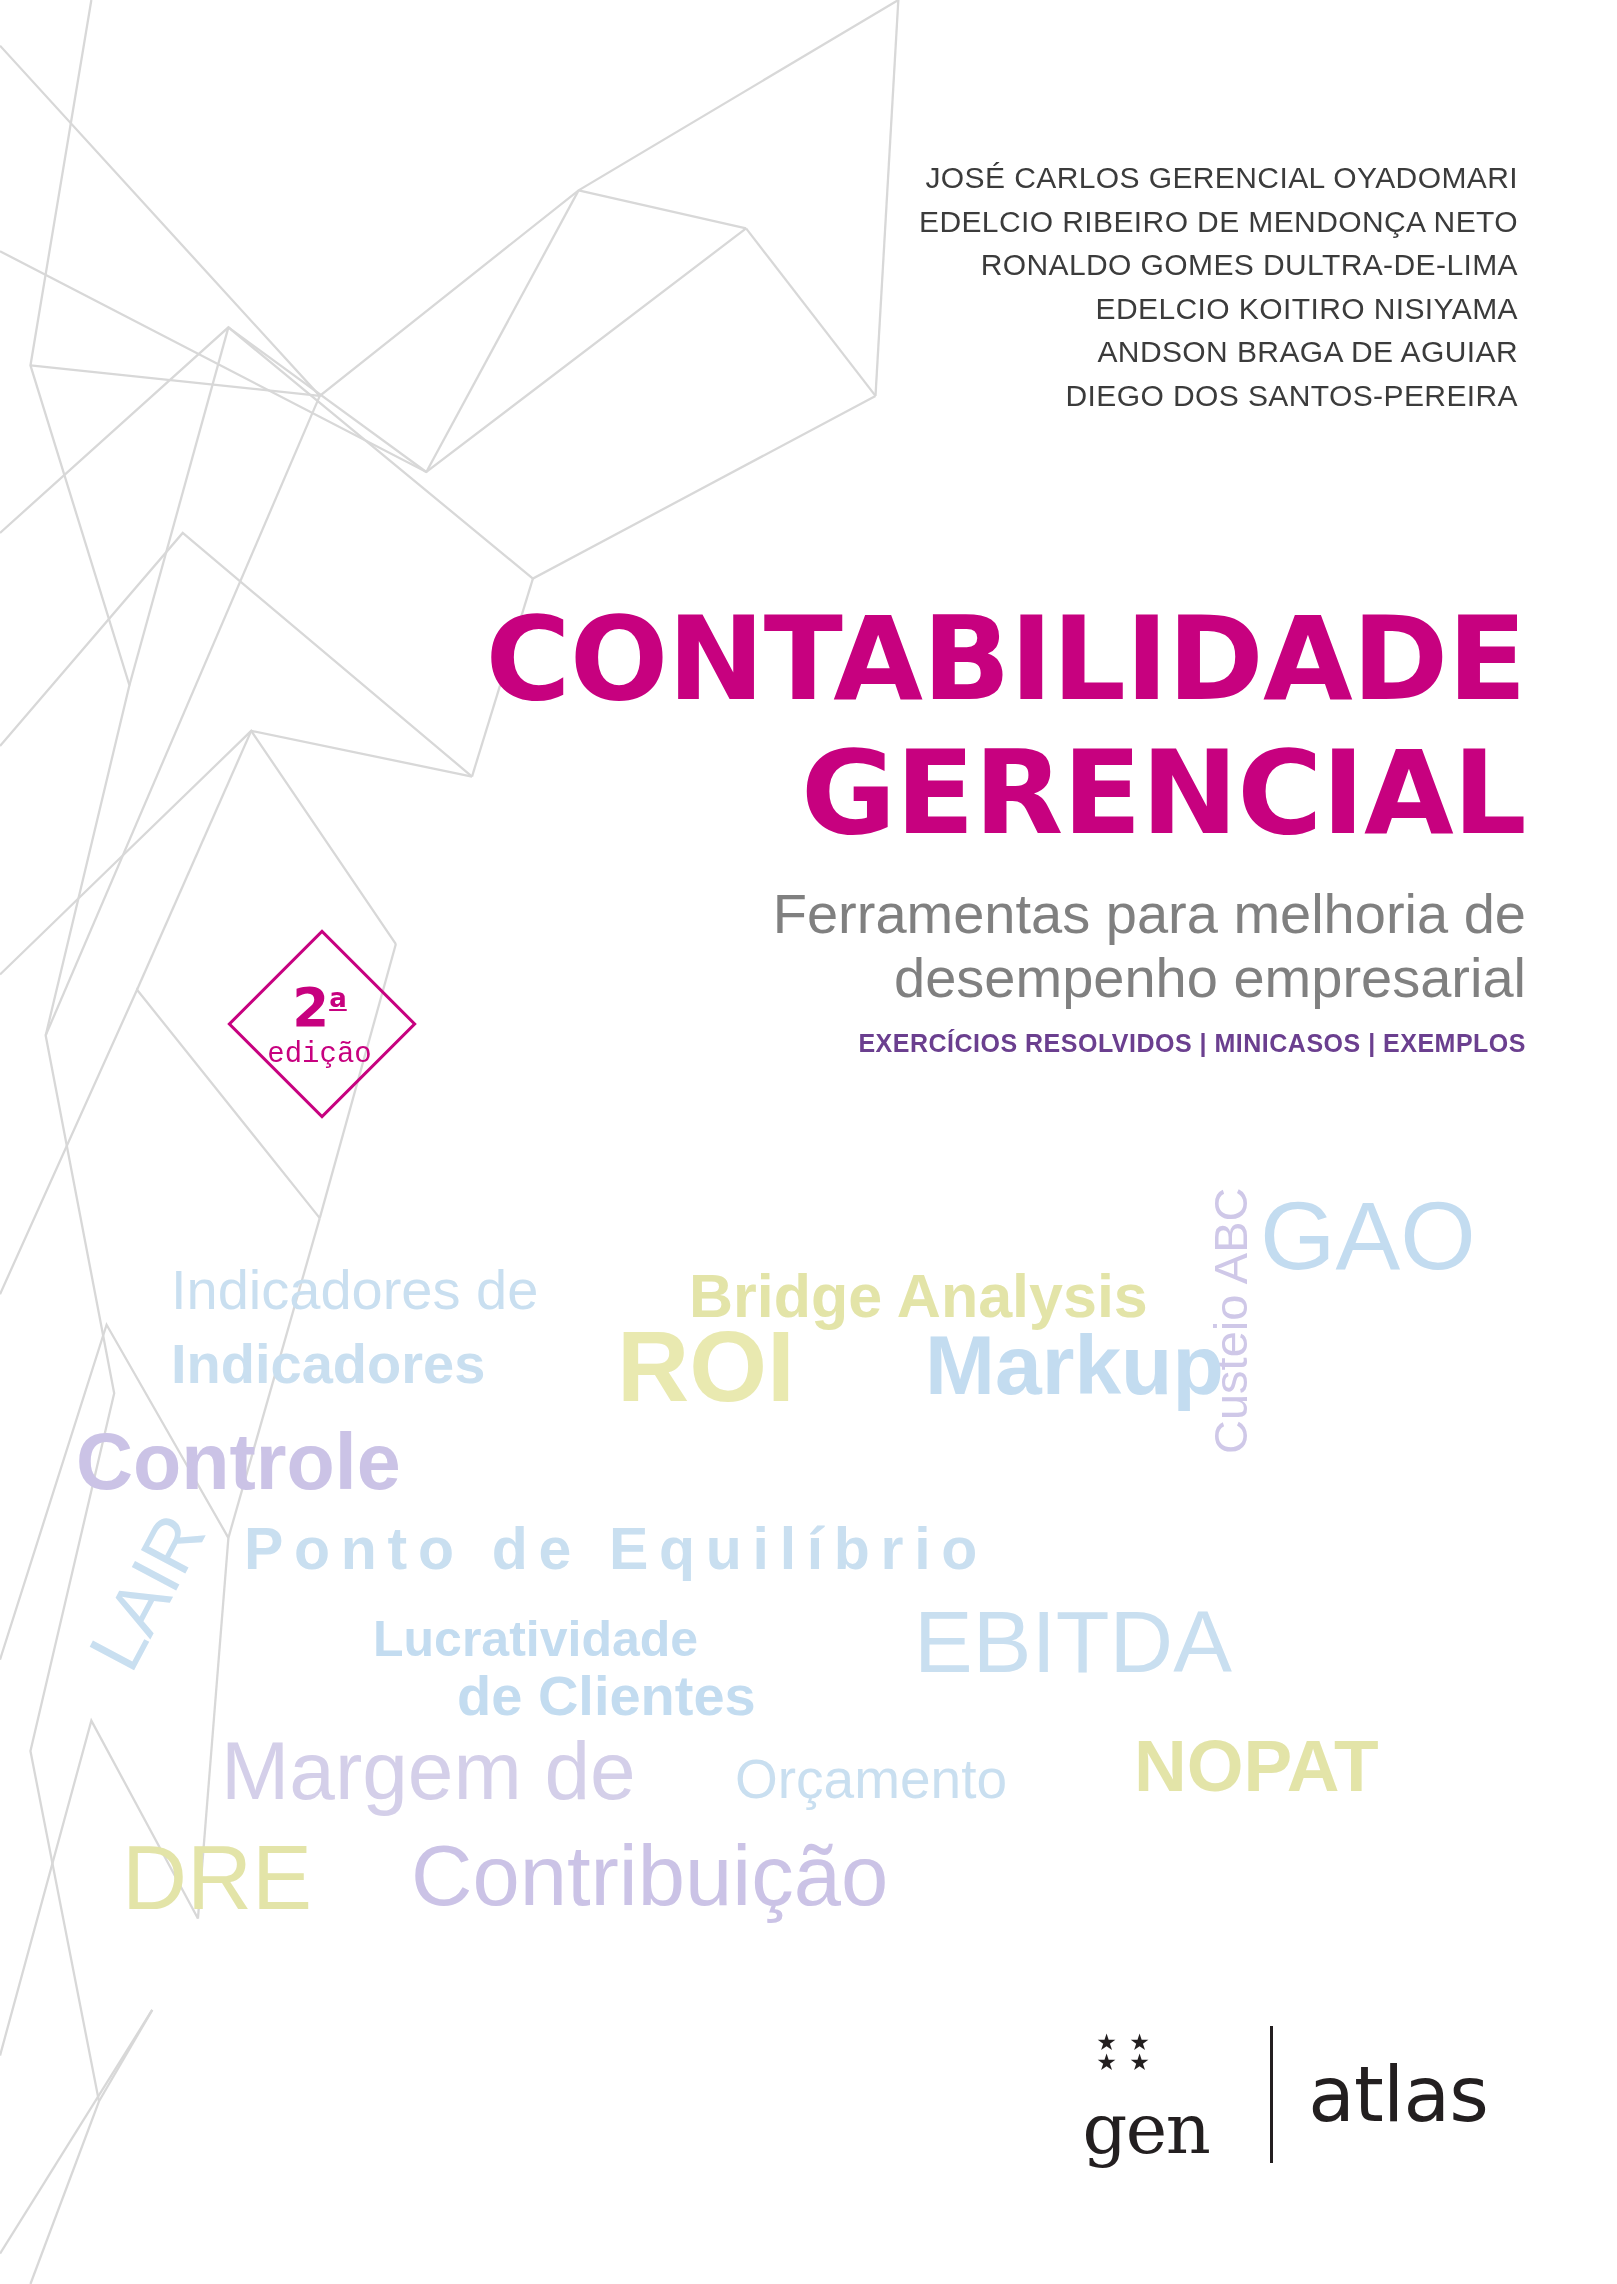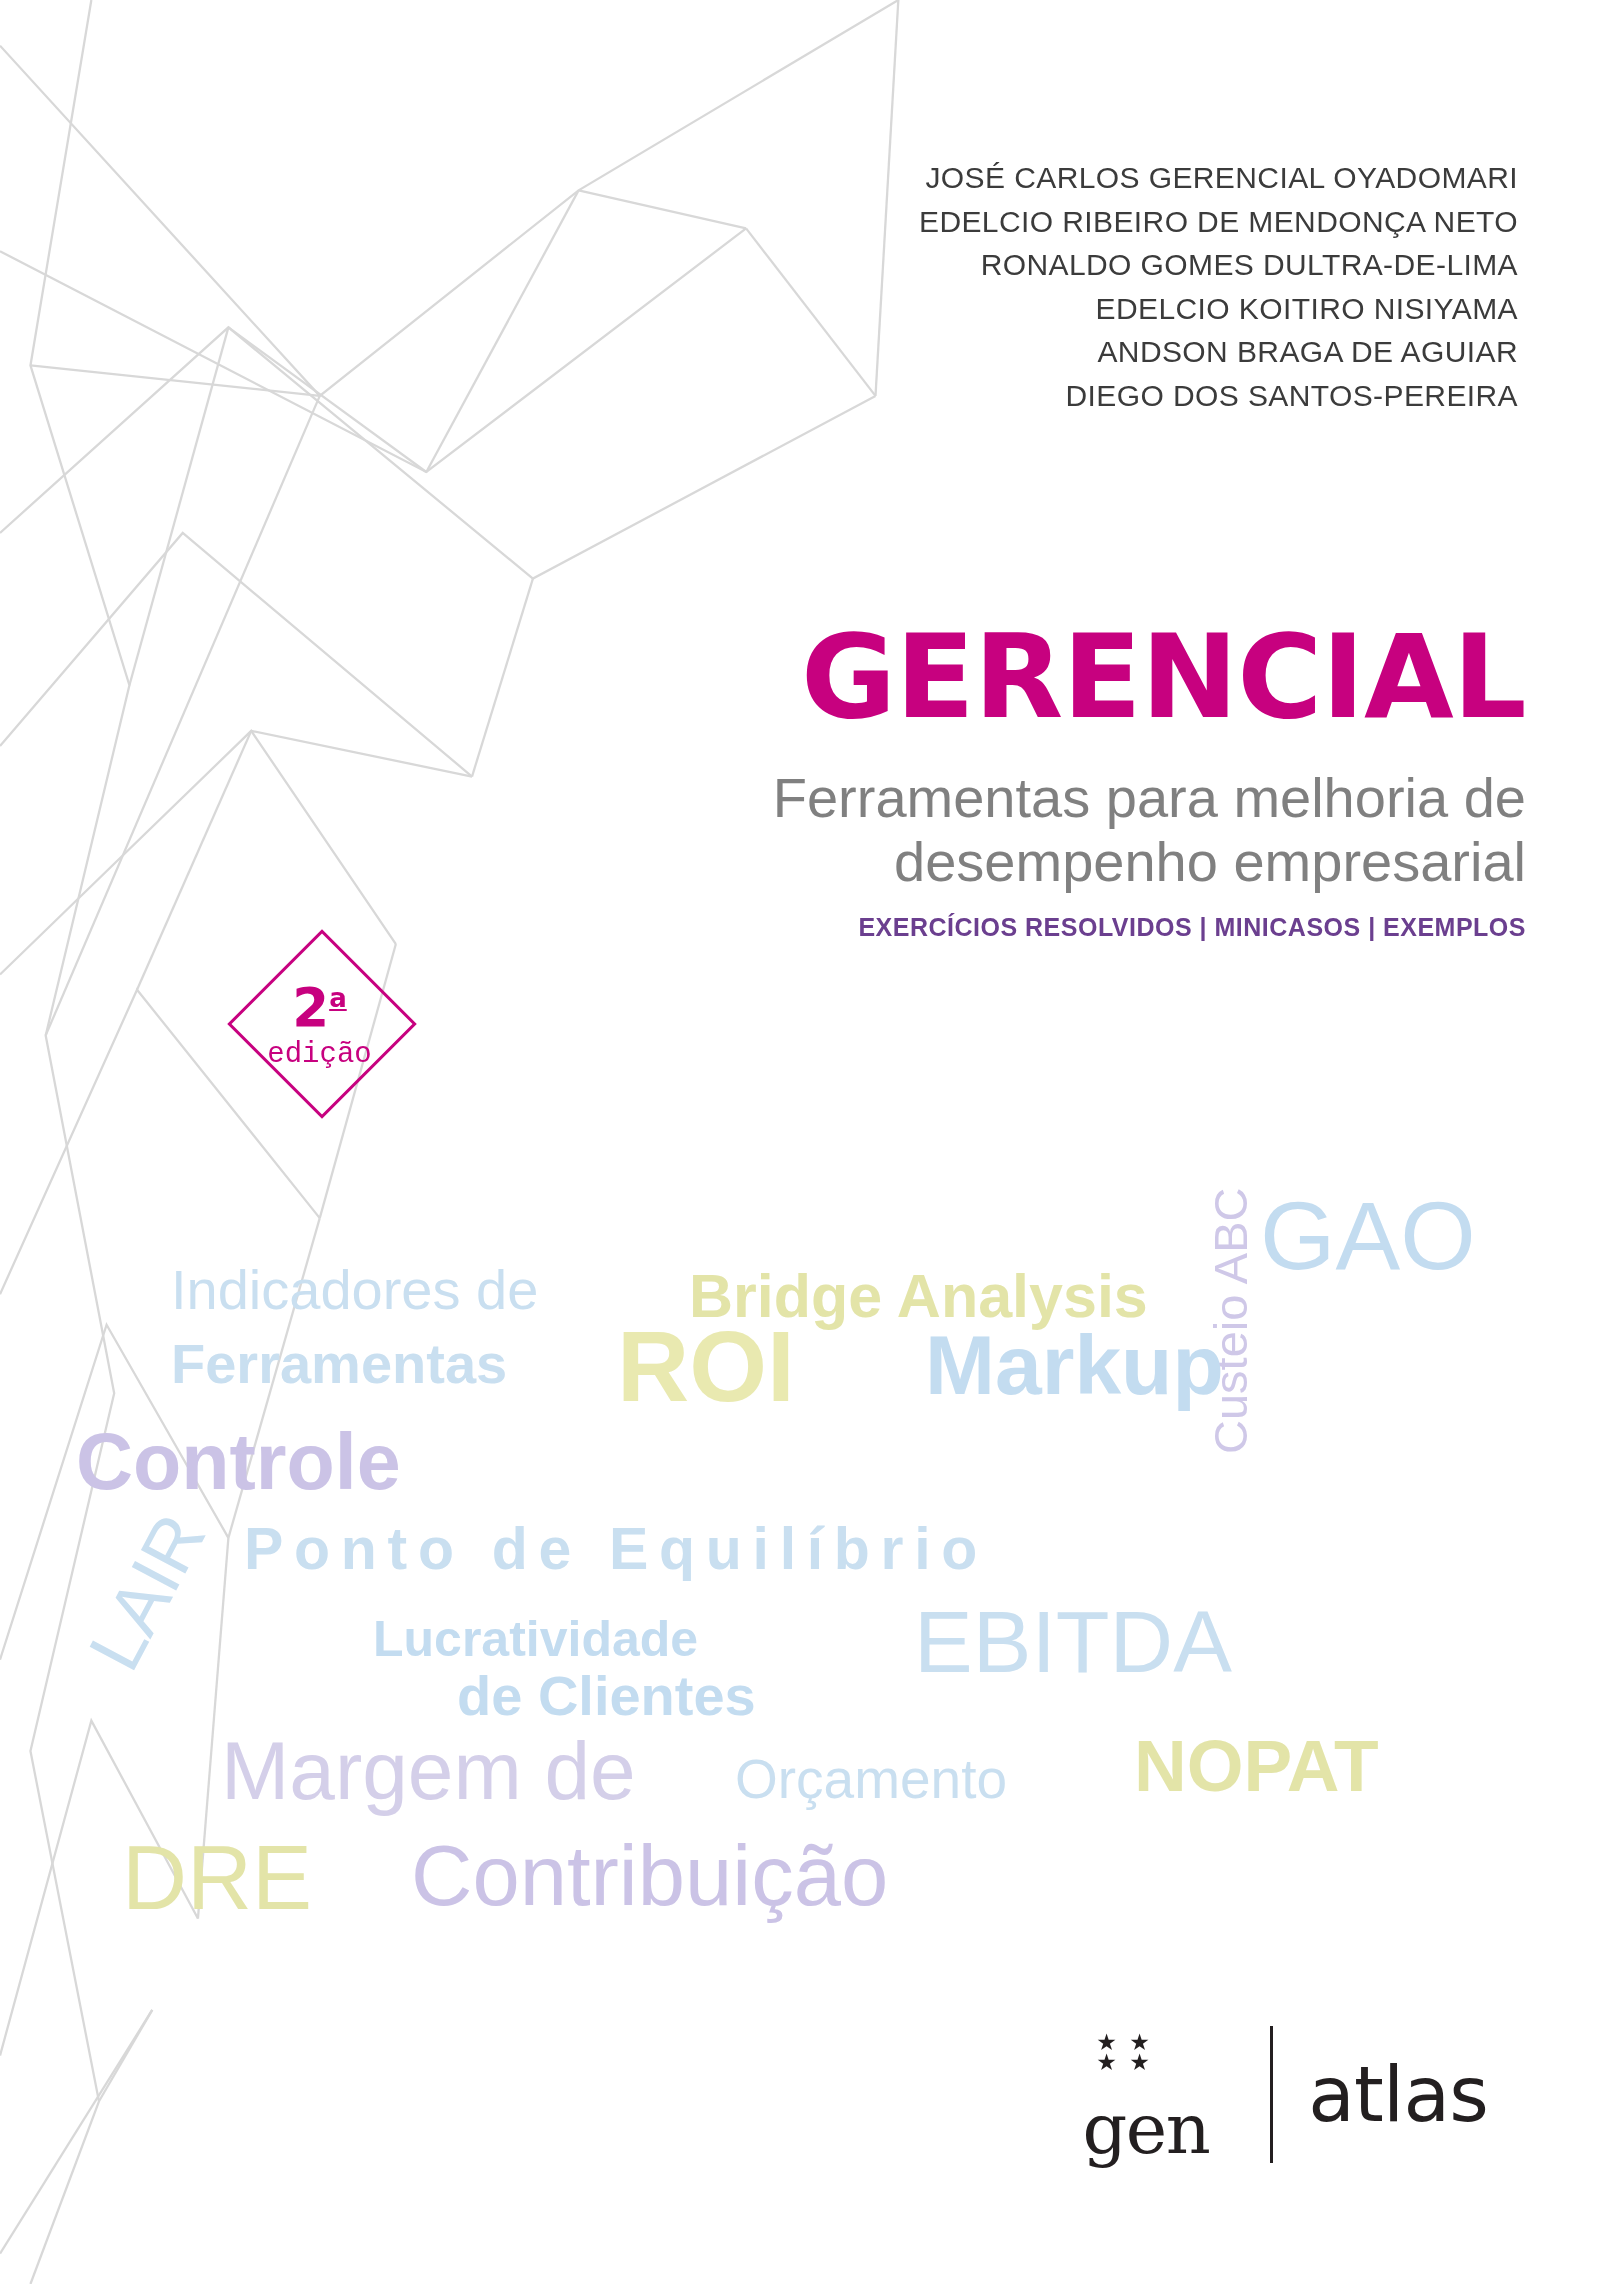--- a/index.html
+++ b/index.html
@@ -217,37 +217,38 @@
   <div class="authors">
     <div>JOSÉ CARLOS GERENCIAL OYADOMARI</div>
     <div>EDELCIO RIBEIRO DE MENDONÇA NETO</div>
     <div>RONALDO GOMES DULTRA-DE-LIMA</div>
     <div>EDELCIO KOITIRO NISIYAMA</div>
     <div>ANDSON BRAGA DE AGUIAR</div>
     <div>DIEGO DOS SANTOS-PEREIRA</div>
   </div>
 
   <div class="title-wrap">
+    <div class="title-line1">CONTABILIDADE</div>
     <div class="title-line2">GERENCIAL</div>
     <div class="subtitle">Ferramentas para melhoria de</div>
     <div class="subtitle" style="margin-top:0">desempenho empresarial</div>
     <div class="sub-sub">EXERCÍCIOS RESOLVIDOS | MINICASOS | EXEMPLOS</div>
   </div>
 
   <div class="badge">
     <div class="diamond"></div>
     <div class="num"><span>2</span><sup>a</sup></div>
     <div class="ed">edição</div>
   </div>
 
   <div class="cloud">
     <span style="left:1260px; top:23px; font-size:97px; color:#c3dcf0; font-weight:normal;">GAO</span>
     <span style="left:689px; top:84px; font-size:61px; color:#e3e4a8; font-weight:bold;margin-top:20px;">Bridge Analysis</span>
     <span style="left:171px; top:100px; font-size:56px; color:#c9dff0; font-weight:normal;">Indicadores de</span>
-    <span style="left:171px; top:174px; font-size:56px; color:#c9dff0; font-weight:bold;">Ferramentas</span>
+    <span style="left:171px; top:174px; font-size:56px; color:#c9dff0; font-weight:bold;">Indicadores</span>
     <span style="left:1203px; top:297px; font-size:47px; color:#cfc8e8; font-weight:normal; transform:rotate(-90deg); transform-origin: left top;">Custeio ABC</span>
     <span style="left:617px; top:152px; font-size:100px; color:#e9e9b0; font-weight:bold;">ROI</span>
     <span style="left:925px; top:160px; font-size:84px; color:#c3dcf0; font-weight:bold;">Markup</span>
     <span style="left:76px; top:259px; font-size:79px; color:#cbc3e6; font-weight:bold;">Controle</span>
     <span style="left:244px; top:358px; font-size:59px; color:#c9dff0; font-weight:bold; letter-spacing:10.7px;">Ponto de Equilíbrio</span>
     <span style="left:72px; top:487px; font-size:73px; color:#c9dff0; font-weight:normal; transform:rotate(-62deg); transform-origin: left top;">LAIR</span>
     <span style="left:373px; top:453px; font-size:50px; color:#c3dcf0; font-weight:bold;">Lucratividade</span>
     <span style="left:457px; top:506px; font-size:56px; color:#c3dcf0; font-weight:bold;">de Clientes</span>
     <span style="left:914px; top:434px; font-size:88px; color:#c9dff0; font-weight:normal;">EBITDA</span>
     <span style="left:221px; top:567px; font-size:82px; color:#d4cfe9; font-weight:normal;">Margem de</span>

